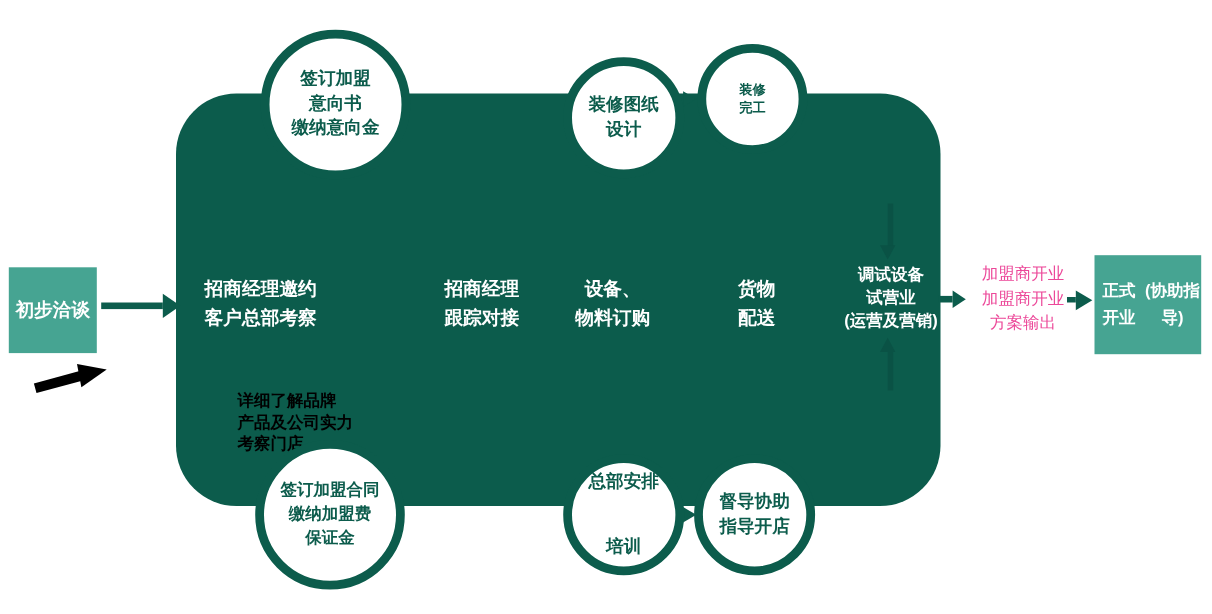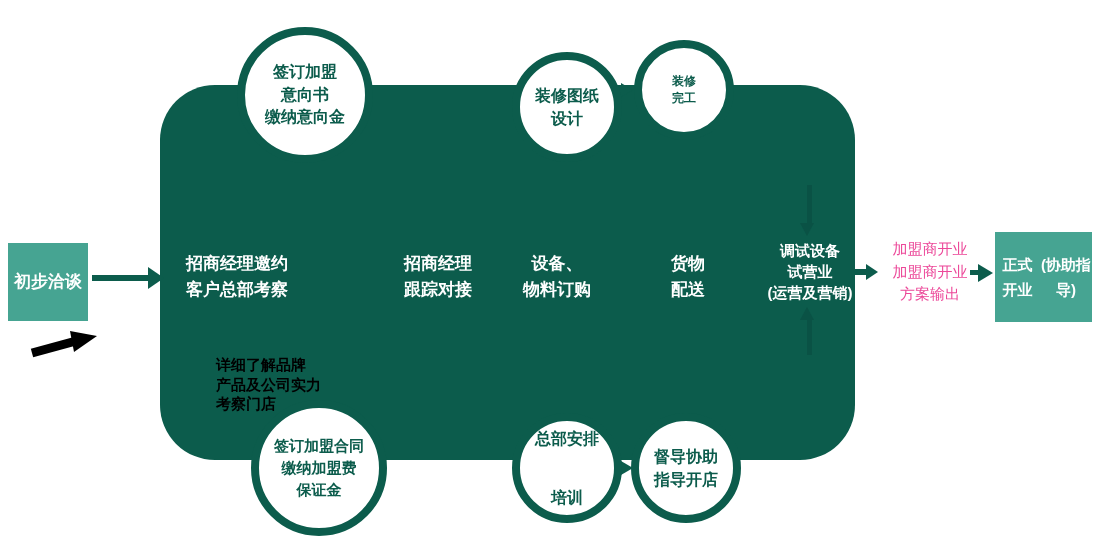--- a/index.html
+++ b/index.html
@@ -151,21 +151,21 @@
   </div>
   <div class="abs circle c-mid lines" style="left:512px;top:52px;">
     <span>装修图纸</span>
     <span>设计</span>
   </div>
   <div class="abs circle c-sm lines" style="left:634px;top:40px;">
     <span>装修</span>
     <span>完工</span>
   </div>
 
-  <div class="abs circle c-big3 lines" style="left:251px;top:400px;align-items:center;">
+  <div class="abs circle c-big3 lines" style="left:232px;top:400px;align-items:center;">
     <span>签订加盟合同</span>
     <span>缴纳加盟费</span>
     <span>保证金</span>
   </div>
   <div class="abs circle c-mid lines" style="left:512px;top:413px;gap:36px;">
     <span>总部安排</span>
     <span>培训</span>
   </div>
   <div class="abs circle c-mid lines" style="left:631px;top:413px;">
     <span>督导协助</span>

